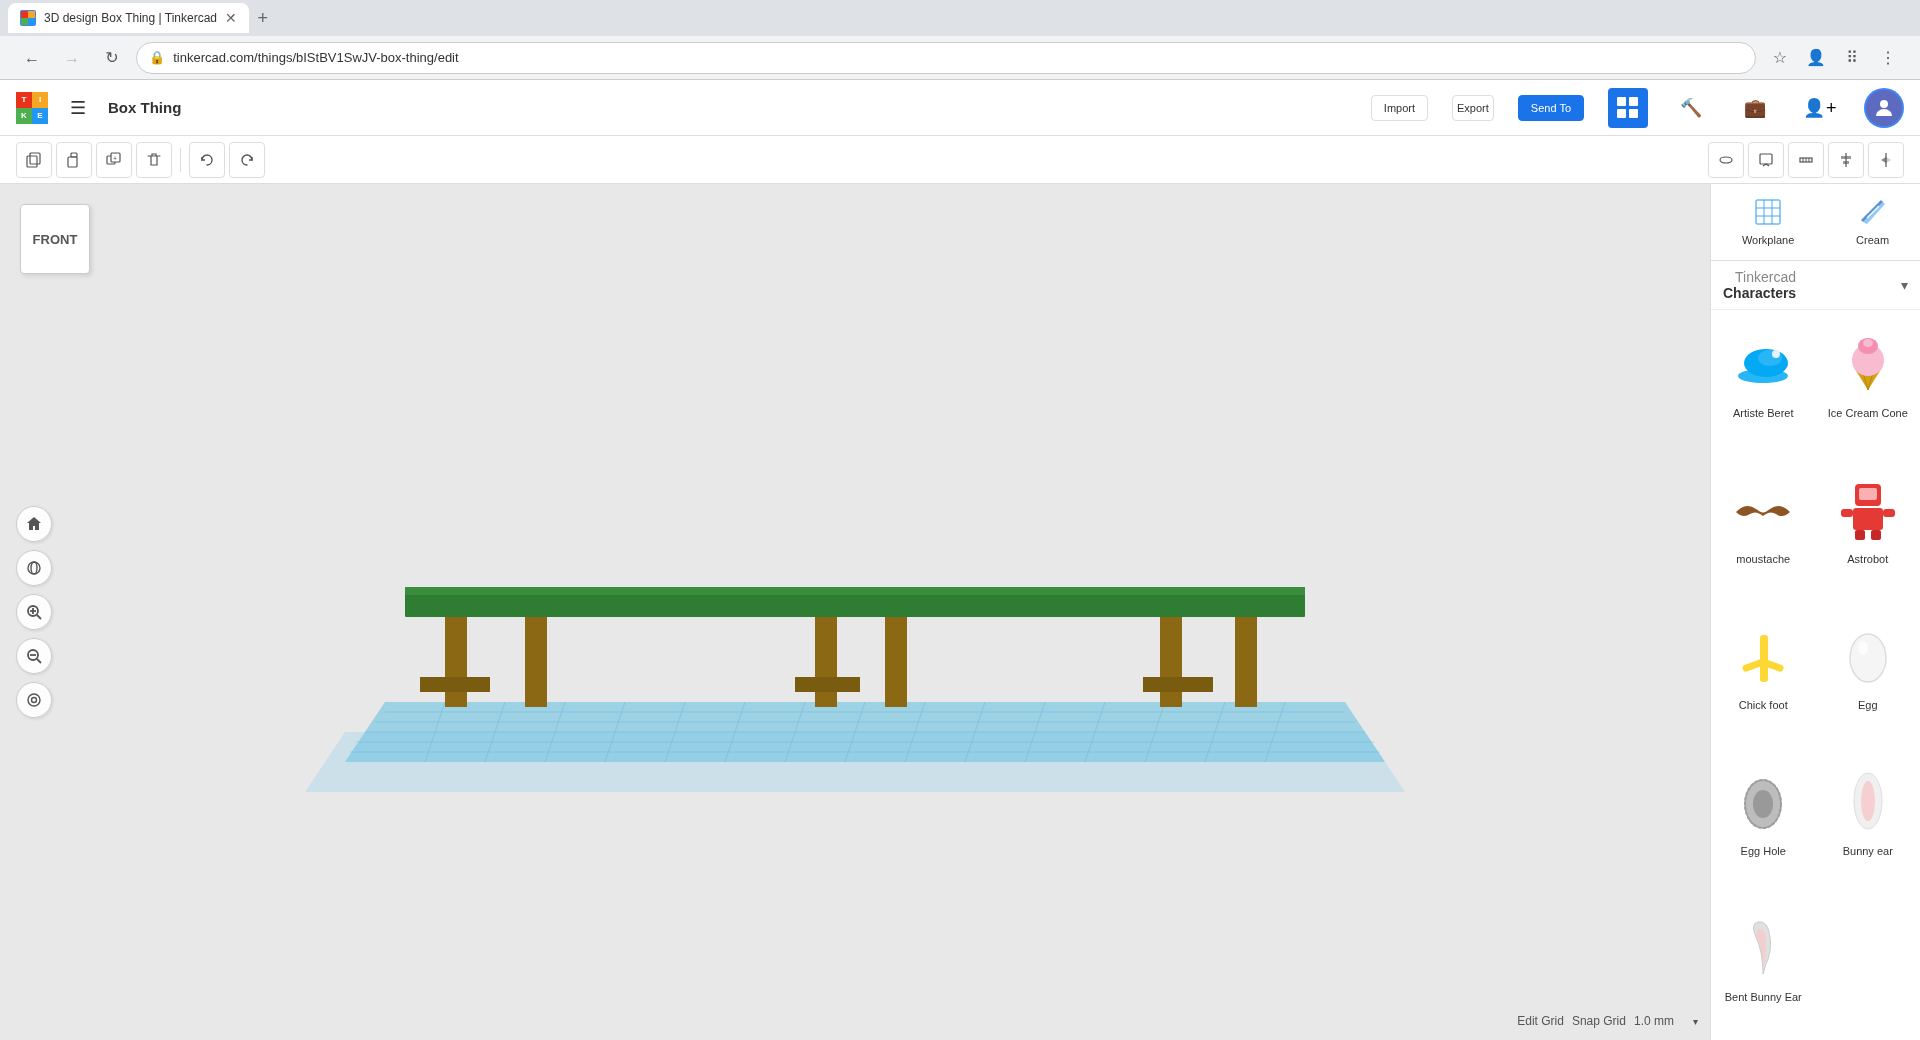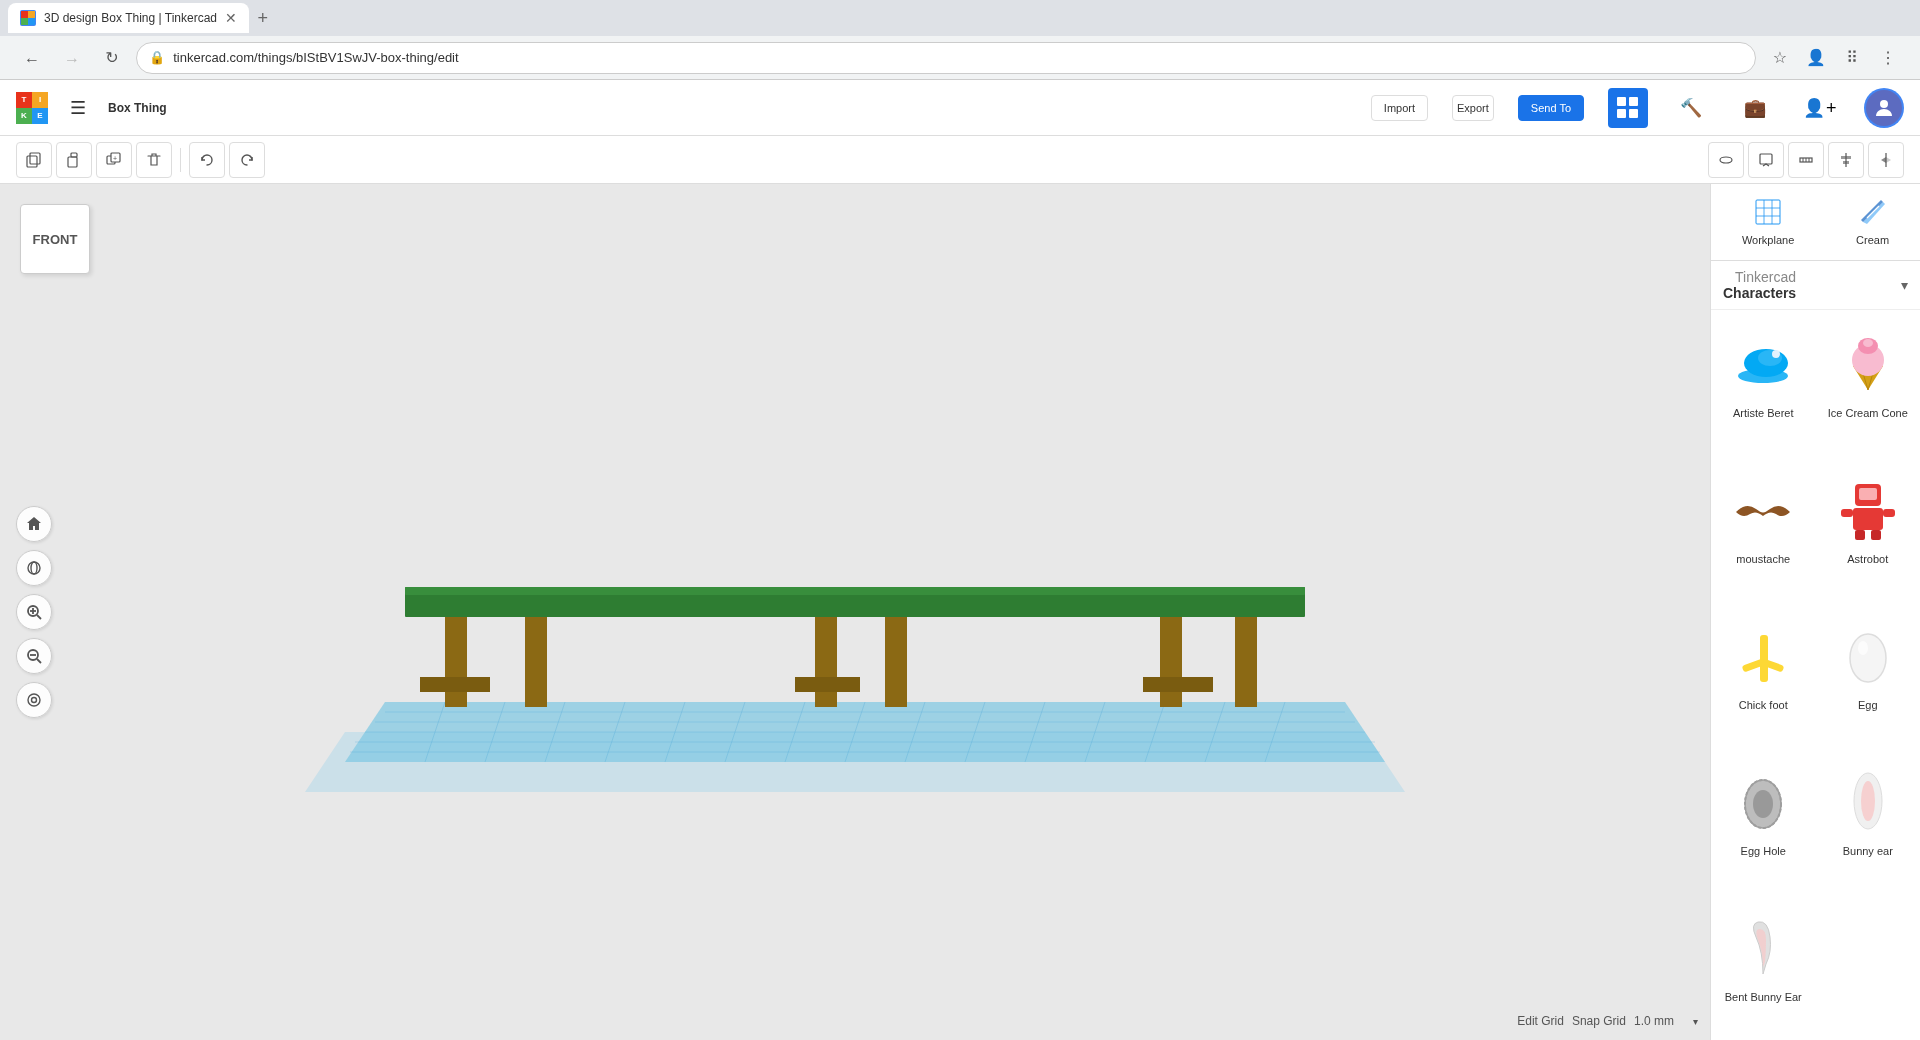--- a/index.html
+++ b/index.html
@@ -23,21 +23,21 @@
     
     .app-header { display: flex; align-items: center; height: 56px; background: #fff; border-bottom: 1px solid #ddd; padding: 0 16px; gap: 12px; }
     .tinkercad-logo { display: flex; align-items: center; gap: 2px; }
     .logo-box { width: 32px; height: 32px; display: grid; grid-template-columns: 1fr 1fr; grid-template-rows: 1fr 1fr; }
     .logo-cell { display: flex; align-items: center; justify-content: center; font-size: 8px; font-weight: bold; color: white; }
     .logo-tl { background: #e8321a; }
     .logo-tr { background: #f5a623; }
     .logo-bl { background: #4caf50; }
     .logo-br { background: #2196f3; }
     .hamburger-btn { width: 36px; height: 36px; border: none; background: none; cursor: pointer; display: flex; align-items: center; justify-content: center; font-size: 18px; color: #333; }
-    .app-title { font-size: 12px; font-weight: 600; color: #333; }
+    .app-title { font-size: 15px; font-weight: 600; color: #333; }
     .header-right { margin-left: auto; display: flex; align-items: center; gap: 24px; }
     .header-btn { width: 40px; height: 40px; border: none; background: none; cursor: pointer; border-radius: 50%; display: flex; align-items: center; justify-content: center; }
     .header-btn-grid { display: grid; grid-template-columns: 1fr 1fr; gap: 2px; width: 22px; height: 22px; }
     .grid-sq { background: #1a73e8; width: 9px; height: 9px; border-radius: 1px; }
     .avatar-btn { width: 40px; height: 40px; border-radius: 50%; background: #4285f4; border: none; cursor: pointer; display: flex; align-items: center; justify-content: center; overflow: hidden; position: relative; }
     .avatar-inner { width: 36px; height: 36px; border-radius: 50%; background: #5c6bc0; display: flex; align-items: center; justify-content: center; }
 
     
     .toolbar { display: flex; align-items: center; height: 48px; background: #fff; border-bottom: 1px solid #ddd; padding: 0 16px; gap: 4px; }
     .tool-btn { width: 36px; height: 36px; border: 1px solid #ddd; background: #fff; cursor: pointer; border-radius: 4px; display: flex; align-items: center; justify-content: center; font-size: 14px; color: #555; }

